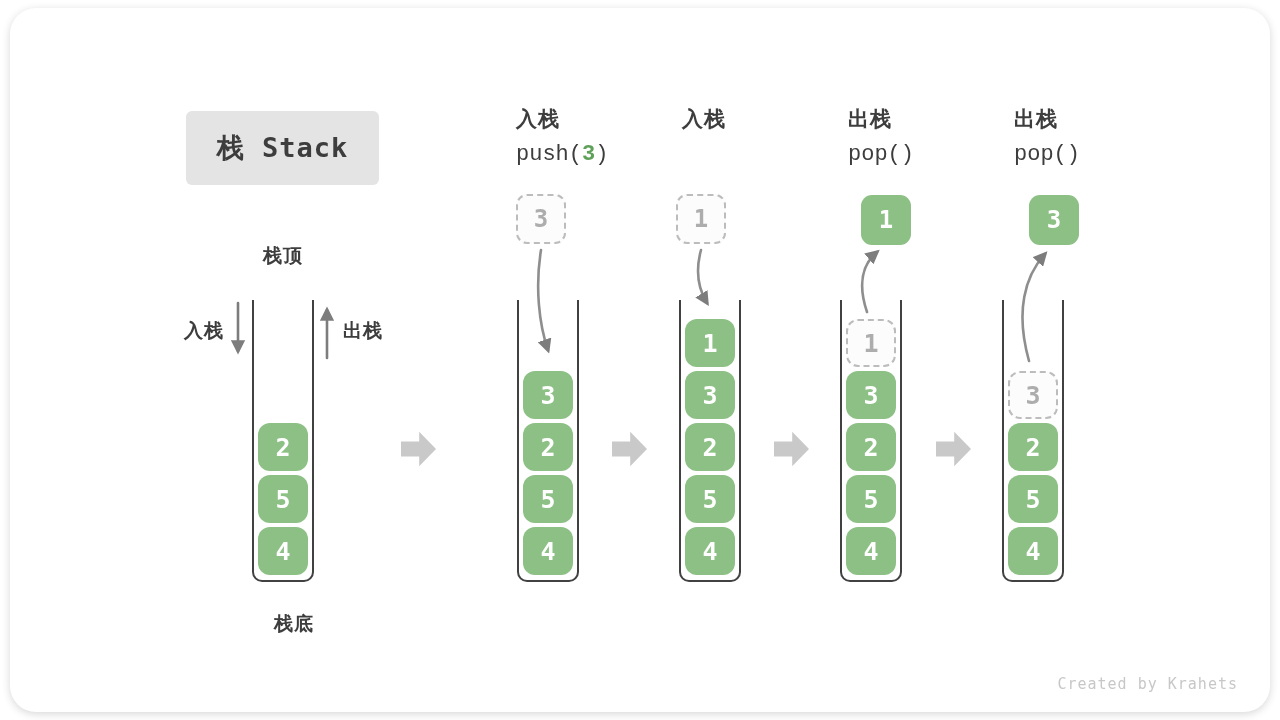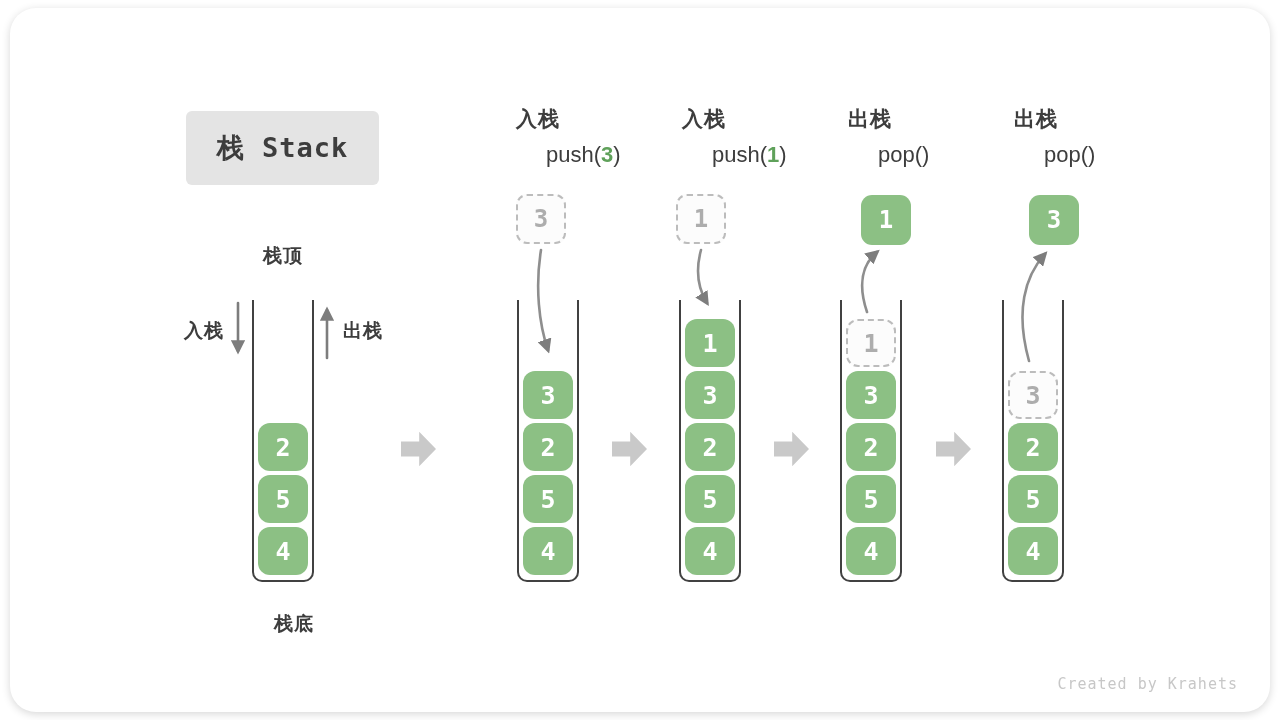--- a/index.html
+++ b/index.html
@@ -7,22 +7,22 @@
   .card { position:absolute; left:10px; top:8px; width:1260px; height:704px;
     background:#ffffff; border-radius:26px; box-shadow:0 2px 9px rgba(0,0,0,0.16); }
 
   .title-box { position:absolute; left:186px; top:111px; width:193px; height:74px;
     background:#E4E4E4; border-radius:6px; display:flex; align-items:center; justify-content:center;
     font-family:"DejaVu Sans Mono","Liberation Mono",monospace; font-size:27px; font-weight:bold;
     color:#3D3D3D; letter-spacing:1px; }
 
   .op-label { position:absolute; top:105px; width:150px; color:#3D3D3D; }
   .op-name { font-size:21px; font-weight:bold; letter-spacing:1px; }
-  .op-code { font-family:Liberation Sans, sans-serif; font-size:22px;
-    margin-top:9px; color:#3D3D3D; white-space:pre;margin-left:30px; }
+  .op-code { font-family:Liberation Mono, monospace; font-size:22px;
+    margin-top:9px; color:#3D3D3D; white-space:pre; }
   .op-arg { color:#5FA15A; font-weight:bold; }
 
   .stack-container { position:absolute; top:300px; width:62px; height:282px; box-sizing:border-box;
     border-left:2px solid #414141; border-right:2px solid #414141; border-bottom:2px solid #414141;
     border-radius:0 0 10px 10px; }
   .stack-items { position:absolute; left:4px; right:4px; bottom:5px;
     display:flex; flex-direction:column; gap:4px; }
   .cell { height:48px; border-radius:12px; background:#8CC084; color:#ffffff;
     font-family:"DejaVu Sans Mono","Liberation Mono",monospace; font-size:25px; font-weight:bold;
     display:flex; align-items:center; justify-content:center; box-sizing:border-box; }
@@ -57,21 +57,20 @@
 <div class="side-lbl" style="left:252px; top:611px; width:62px; text-align:right;">栈底</div>
 <div class="side-lbl" style="left:184px; top:318px;">入栈</div>
 <div class="side-lbl" style="left:343px; top:318px;">出栈</div>
 
 <div class="op-label" style="left:516px;">
   <div class="op-name">入栈</div>
   <div class="op-code"><span>push(</span><span class="op-arg">3</span><span>)</span></div>
 </div>
 <div class="op-label" style="left:682px;">
   <div class="op-name">入栈</div>
-  <div class="op-code"><span>push(</span><span class="op-arg">1</span><span>)</span></div>
 </div>
 <div class="op-label" style="left:848px;">
   <div class="op-name">出栈</div>
   <div class="op-code"><span>pop(</span><span class="op-arg"></span><span>)</span></div>
 </div>
 <div class="op-label" style="left:1014px;">
   <div class="op-name">出栈</div>
   <div class="op-code"><span>pop(</span><span class="op-arg"></span><span>)</span></div>
 </div>
 

